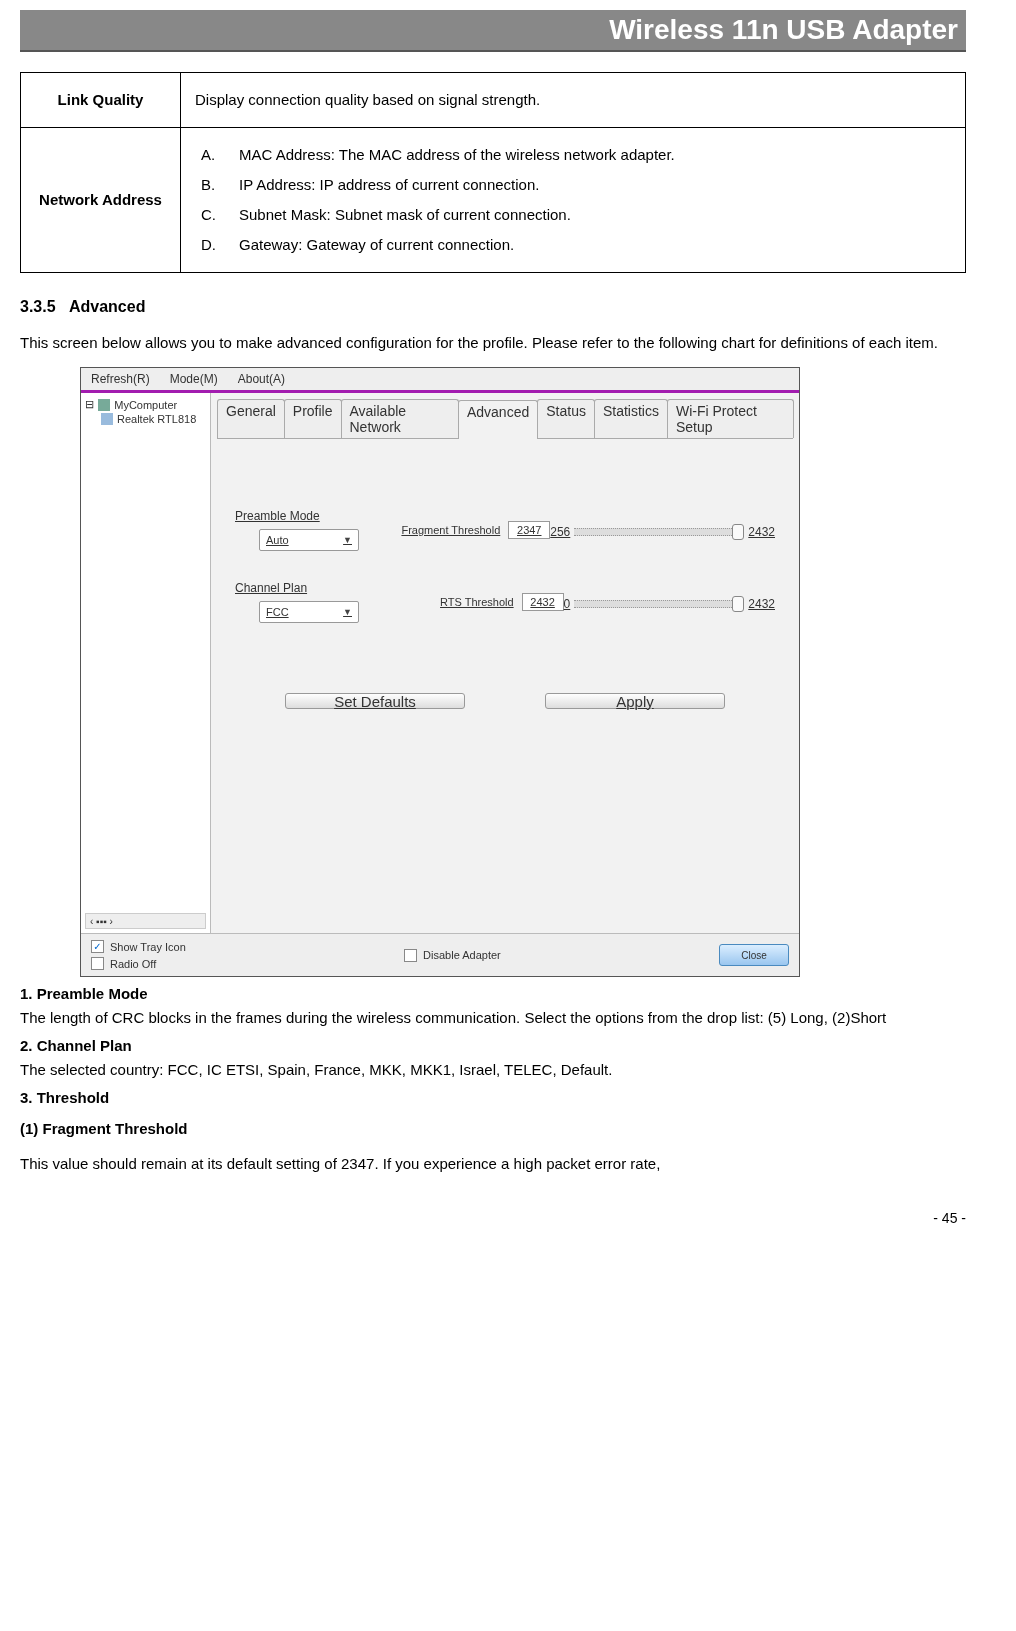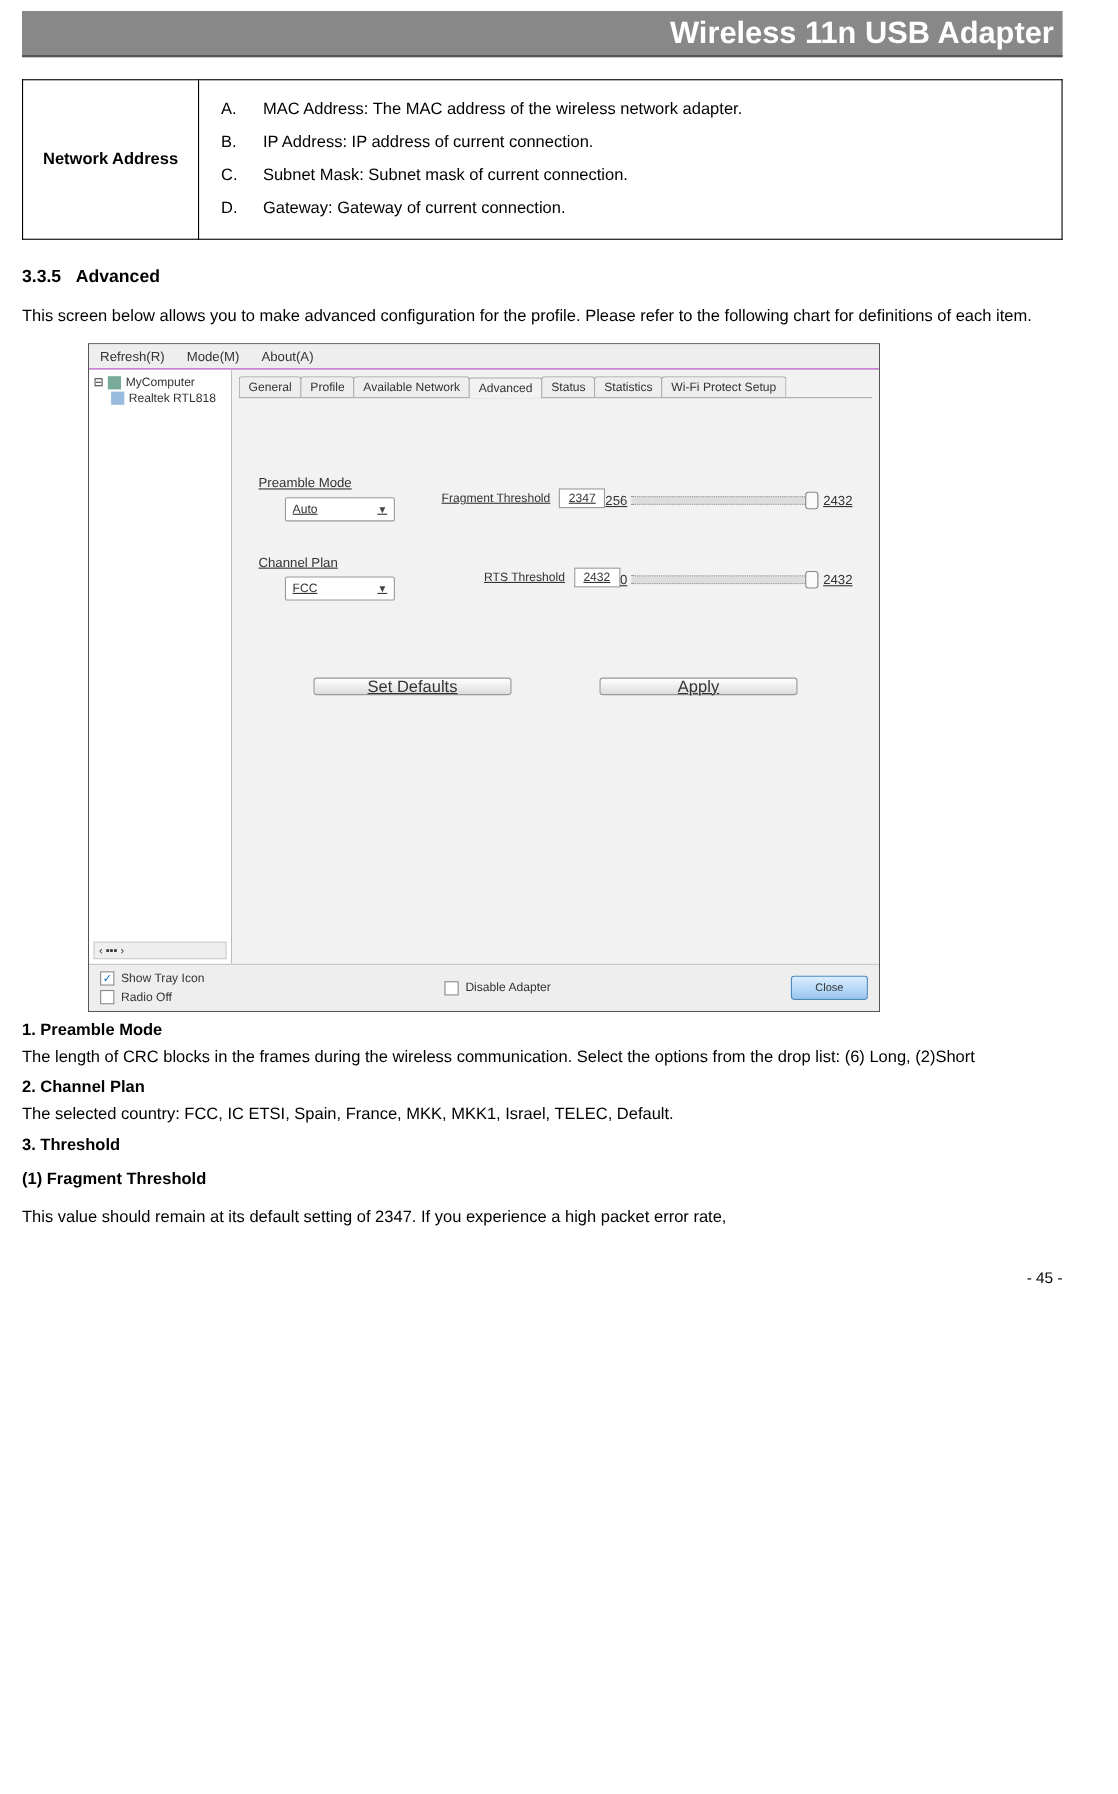--- a/index.html
+++ b/index.html
@@ -61,34 +61,34 @@
       align-items: center;
       justify-content: space-between;
       padding: 2px 6px;
       height: 26px;
     }
     .win-titlebar .title { display:flex; align-items:center; gap:6px; font-weight:normal; color:#333;}
     .win-icon { width:14px; height:14px; background:#8aa; border-radius:2px; }
     .win-btns { display:flex; gap:2px; }
     .win-btn { width:26px; height:18px; background:#ccc; border:1px solid #999; border-radius:3px; font-size:11px; display:flex; align-items:center; justify-content:center;}
     .win-btn.close-b{background:#d86b5a;color:#fff;border-color:#b44;}
-    .menubar { background:#eee; padding:4px 10px; border-bottom:1px solid #a21caf; display:flex; gap:20px;}
+    .menubar { background:#eee; padding:4px 10px; border-bottom:3px solid #a21caf; display:flex; gap:20px;}
     .main-area { display:flex; height:540px; }
     .sidebar {
       width:130px; background:#fff; border-right:1px solid #bbb; padding:4px;
       display:flex; flex-direction:column; justify-content:space-between;
     }
     .tree { font-size:11px; }
     .tree-item { display:flex; align-items:center; gap:4px; padding:1px 0;}
     .tree-icon { width:12px;height:12px;background:#7a9; }
     .tree-sub { margin-left:16px; }
     .scrollbar-mini { height:16px; background:#eee; border:1px solid #ccc; display:flex; align-items:center; padding:0 4px; font-size:10px;}
     .content { flex:1; background:#f2f2f2; padding:6px;display:flex;flex-direction:column;}
     .tabs { display:flex; gap:0; border-bottom:1px solid #aaa;}
-    .tab { padding:3px 8px; background:#eee; border:1px solid #aaa; border-bottom:none; font-size:11px; margin-right:-1px; border-radius:3px 3px 0 0;}
+    .tab { padding:3px 8px; background:#eee; border:1px solid #aaa; border-bottom:none; font-size:14px; margin-right:-1px; border-radius:3px 3px 0 0;}
     .tab.active { background:#f2f2f2; position:relative; top:1px;}
     .tab-body { flex:1; padding:30px 18px; display:flex; flex-direction:column;text-decoration:underline; }
     .form-row { display:flex; align-items:center; gap:18px; margin-bottom:30px;}
     .form-col { flex:1; }
     .label-t { font-size:12px; color:#333; margin-bottom:6px;}
     .dropdown {
       width:100px; height:22px; background:#fff; border:1px solid #999;
       display:flex; align-items:center; justify-content:space-between;
       padding:0 6px; font-size:11px; border-radius:2px;
     }
@@ -109,20 +109,24 @@
     .sub-h { font-weight:bold; margin:6px 0 2px;}
     .page-num { text-align:right; margin-top:30px; font-size:14px;}
   </style>
 </head>
 <body>
 
 <div class="header-bar">Wireless 11n USB Adapter</div>
 
 <table class="doc-table">
   <tbody>
+      <tr>
+    <td class="label">Link Quality</td>
+    <td>Display connection quality based on signal strength.</td>
+  </tr>
   <tr>
     <td class="label">Network Address</td>
     <td>
       <div class="ord-list">
         <div>
               <span class="ord-letter">A.</span>
               <span>MAC Address: The MAC address of the wireless network adapter.</span>
             </div>
         <div>
               <span class="ord-letter">B.</span>
@@ -248,20 +252,20 @@
     </div>
     <div class="chk">
       <div class="chkbox"></div>
       <span>Disable Adapter</span>
     </div>
     <div class="close-btn">Close</div>
   </div>
 </div>
 
 <div class="sub-h">1. Preamble Mode</div>
-<p class="bodyc">The length of CRC blocks in the frames during the wireless communication. Select the options from the drop list: (6) Long, (2)Short</p>
+<p class="bodyc">The length of CRC blocks in the frames during the wireless communication. Select the options from the drop list: (5) Long, (2)Short</p>
 <div class="sub-h">2. Channel Plan</div>
 <p class="bodyc">The selected country: FCC, IC ETSI, Spain, France, MKK, MKK1, Israel, TELEC, Default.</p>
 <div class="sub-h">3. Threshold</div>
 <div class="sub-h" style="margin-top:14px;">(1) Fragment Threshold</div>
 <p class="body" style="margin-top:10px;">This value should remain at its default setting of 2347. If you experience a high packet error rate,</p>
 
 <div class="page-num">- 45 -</div>
 
 </body></html>

